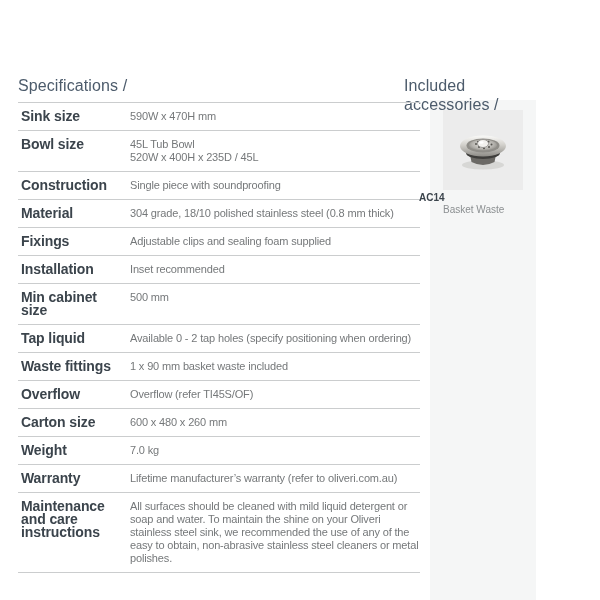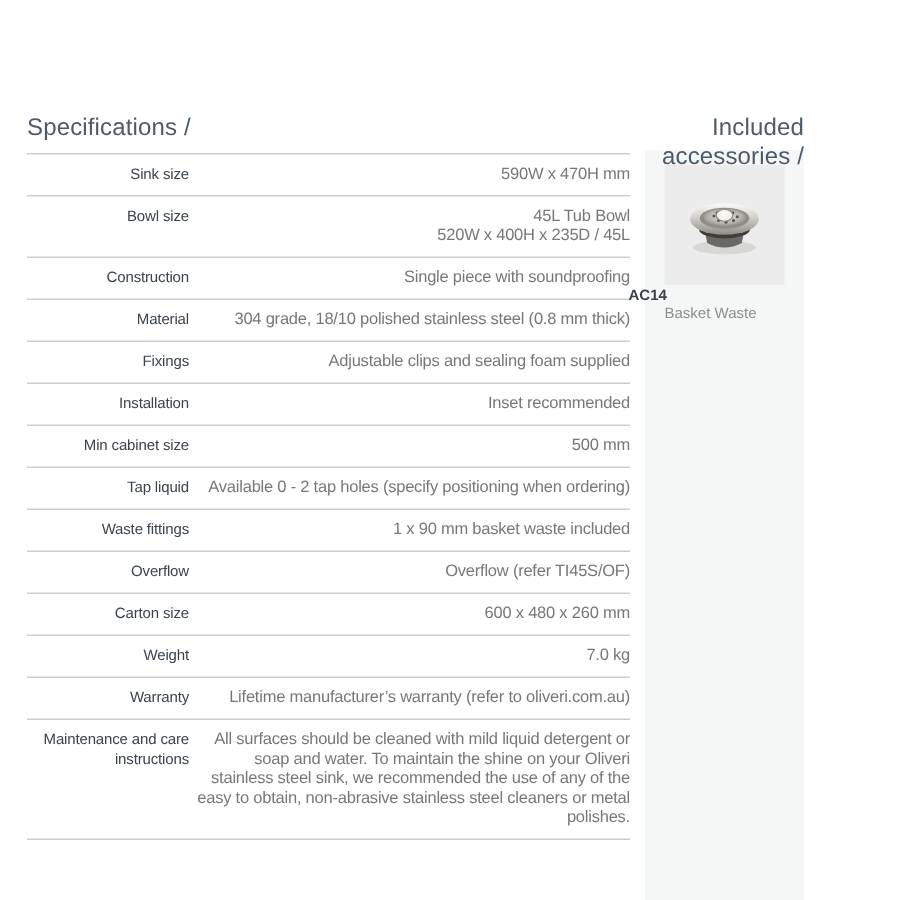--- a/index.html
+++ b/index.html
@@ -1,38 +1,38 @@
 <!DOCTYPE html>
 <html><head>
 <meta charset="utf-8">
 <style>
   html,body{margin:0;padding:0;background:#ffffff;}
   .page{
     position:relative;width:536px;height:600px;background:#ffffff;
-    font-family:"Liberation Sans", sans-serif;overflow:hidden;text-align:right;
+    font-family:"Liberation Sans", sans-serif;overflow:hidden;
   }
   .right-panel{
     position:absolute;left:430px;top:100px;width:170px;height:500px;
     background:#f5f6f6;
   }
   .heading{
     position:absolute;top:76px;font-size:16px;line-height:19px;
     color:#4c5b6b;font-weight:400;letter-spacing:0.1px;
   }
   .heading.left{left:18px;}
   .heading.right{left:404px;}
   table.specs{
     position:absolute;left:18px;top:102px;width:402px;
     border-collapse:collapse;table-layout:fixed;
   }
   table.specs tr{border-top:1px solid #cbcdce;}
   table.specs{border-bottom:1px solid #cbcdce;}
   td.label{
     width:105px;vertical-align:top;
-    font-size:10px;line-height:13px;font-weight:normal;color:#3b444c;
+    font-size:14px;line-height:13px;font-weight:bold;color:#3b444c;
     letter-spacing:-0.1px;padding:7px 4px 7px 3px;
   }
   td.value{
     vertical-align:top;font-size:11px;line-height:13px;color:#75787a;
     letter-spacing:-0.15px;padding:7px 0 7px 0;white-space:nowrap;
   }
   td.value.multiline{white-space:pre-line;}
   td.value.wrap{white-space:normal;margin-top:24px;}
   .photo-box{
     position:absolute;left:443px;top:110px;width:80px;height:80px;

